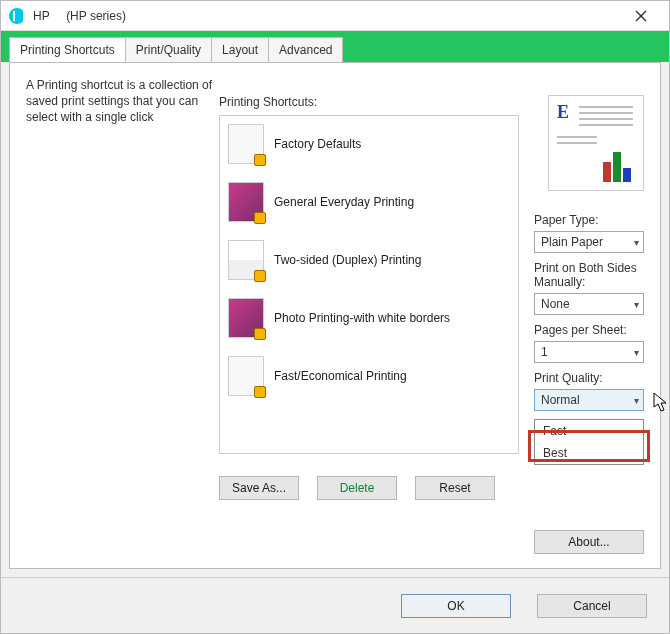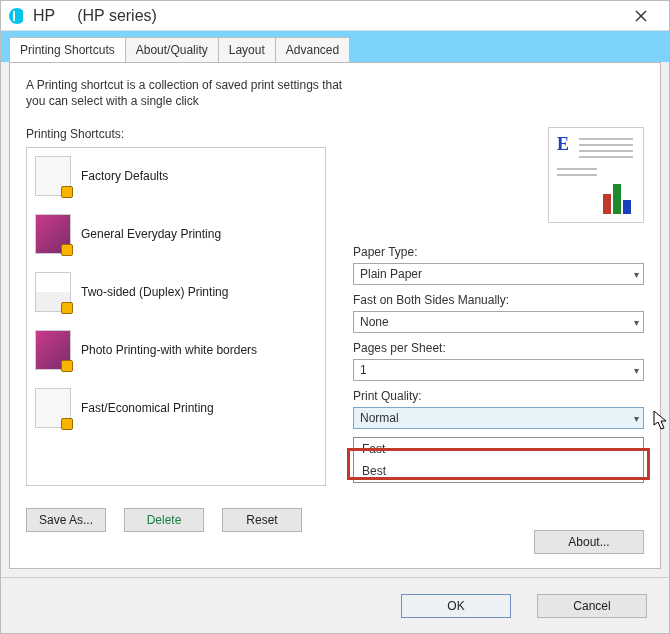--- a/index.html
+++ b/index.html
@@ -36,31 +36,31 @@
     background: #06c3e8;
     position: relative;
   }
   .hp-logo::after {
     content:"";
     position:absolute;
     left:4px; top:3px; width:8px; height:10px;
     border-left:2px solid #fff;
     border-right:2px solid #fff;
   }
-  .titlebar .title { font-size: 16px; color:#333; }
+  .titlebar .title { font-size: 12px; color:#333; }
   .titlebar .spacer { flex:1; }
   .close-btn {
     width: 40px; height: 28px;
     display:flex; align-items:center; justify-content:center;
     font-size:14px; color:#333; cursor:pointer;
   }
   .tabs {
     display:flex;
     gap:0;
-    background:#7dd3fc;
+    background:#22c55e;
     padding: 6px 8px 0 8px;
   }
   .tab {
     padding: 5px 10px;
     background:#f5f5f5;
     border:1px solid #bbb;
     border-bottom:none;
     font-size:12px;
     color:#333;
     cursor:pointer;
@@ -71,25 +71,25 @@
     position:relative;
     z-index:2;
   }
   .tabpage {
     flex:1;
     background:#fff;
     border:1px solid #bbb;
     margin: 0 8px 8px 8px;
     padding: 14px 16px;
     display:flex;
-    flex-direction:column;
+    flex-direction:row;
     position:relative;
   }
   .desc { font-size:12px; color:#333; line-height:1.35; max-width: 320px; }
-  .cols { display:flex; gap:27px; margin-top:18px; flex:1; }
+  .cols { display:flex; gap:15px; margin-top:18px; flex:1; }
   .leftcol { width: 300px; display:flex; flex-direction:column; }
   .rightcol { flex:1; display:flex; flex-direction:column; position:relative; }
   .section-label { font-size:12px; color:#333; margin-bottom:6px; }
   .shortcut-list {
     border:1px solid #ccc;
     background:#fff;
     height: 339px;
     overflow:auto;
   }
   .shortcut-item {
@@ -210,21 +210,21 @@
     <div class="close-btn">
       <svg width="12" height="12" viewBox="0 0 12 12">
         <line x1="1" y1="1" x2="11" y2="11" stroke="#333" stroke-width="1.4"></line>
         <line x1="11" y1="1" x2="1" y2="11" stroke="#333" stroke-width="1.4"></line>
       </svg>
     </div>
   </div>
 
   <div class="tabs">
     <div class="tab active"><span>Printing Shortcuts</span></div>
-    <div class="tab"><span>About/Quality</span></div>
+    <div class="tab"><span>Print/Quality</span></div>
     <div class="tab"><span>Layout</span></div>
     <div class="tab"><span>Advanced</span></div>
   </div>
 
   <div class="tabpage">
     <div class="desc">A Printing shortcut is a collection of saved print settings that you can select with a single click</div>
 
     <div class="cols">
       <div class="leftcol">
         <div class="section-label">Printing Shortcuts:</div>
@@ -287,21 +287,21 @@
           <div class="bar" style="left:64px; height:30px; background:#1e8a2e;"></div>
           <div class="bar" style="left:74px; height:14px; background:#1a3fbf;"></div>
         </div>
 
         <div class="field-label">Paper Type:</div>
         <div class="combo">
           <span>Plain Paper</span>
           <span class="chev">▾</span>
         </div>
 
-        <div class="field-label">Fast on Both Sides Manually:</div>
+        <div class="field-label">Print on Both Sides Manually:</div>
         <div class="combo">
           <span>None</span>
           <span class="chev">▾</span>
         </div>
 
         <div class="field-label">Pages per Sheet:</div>
         <div class="combo">
           <span>1</span>
           <span class="chev">▾</span>
         </div>

